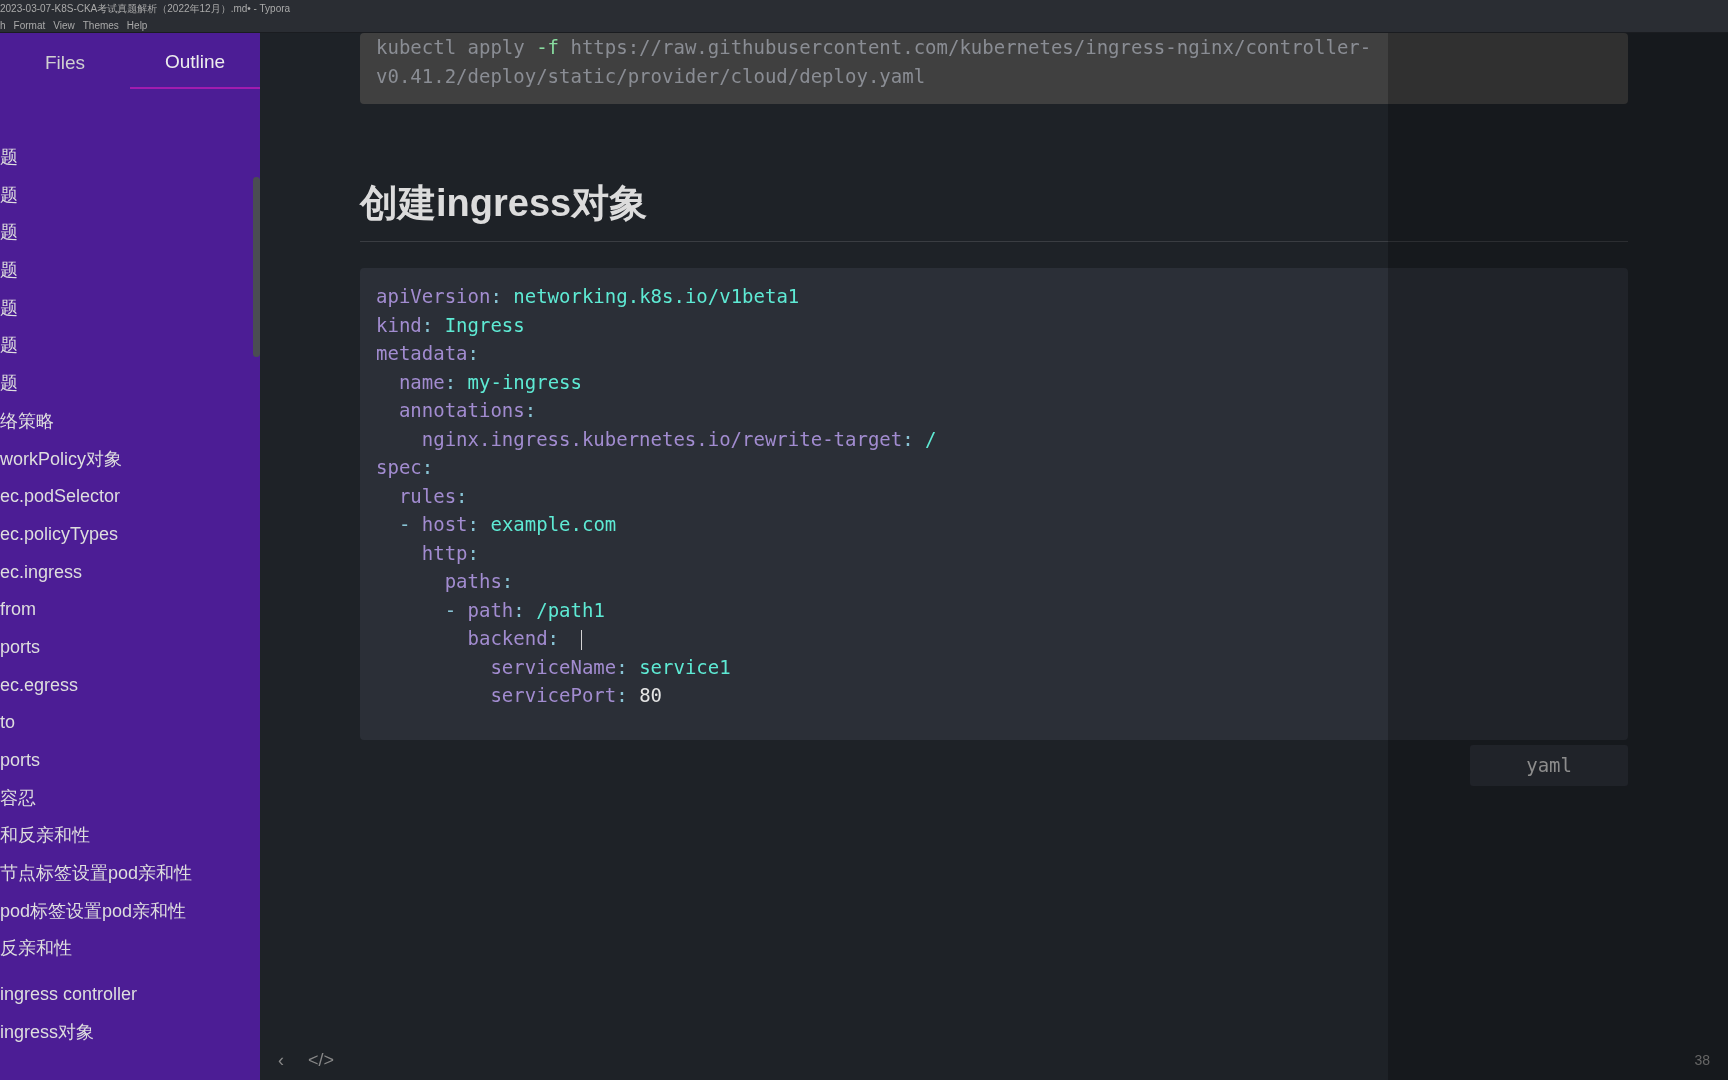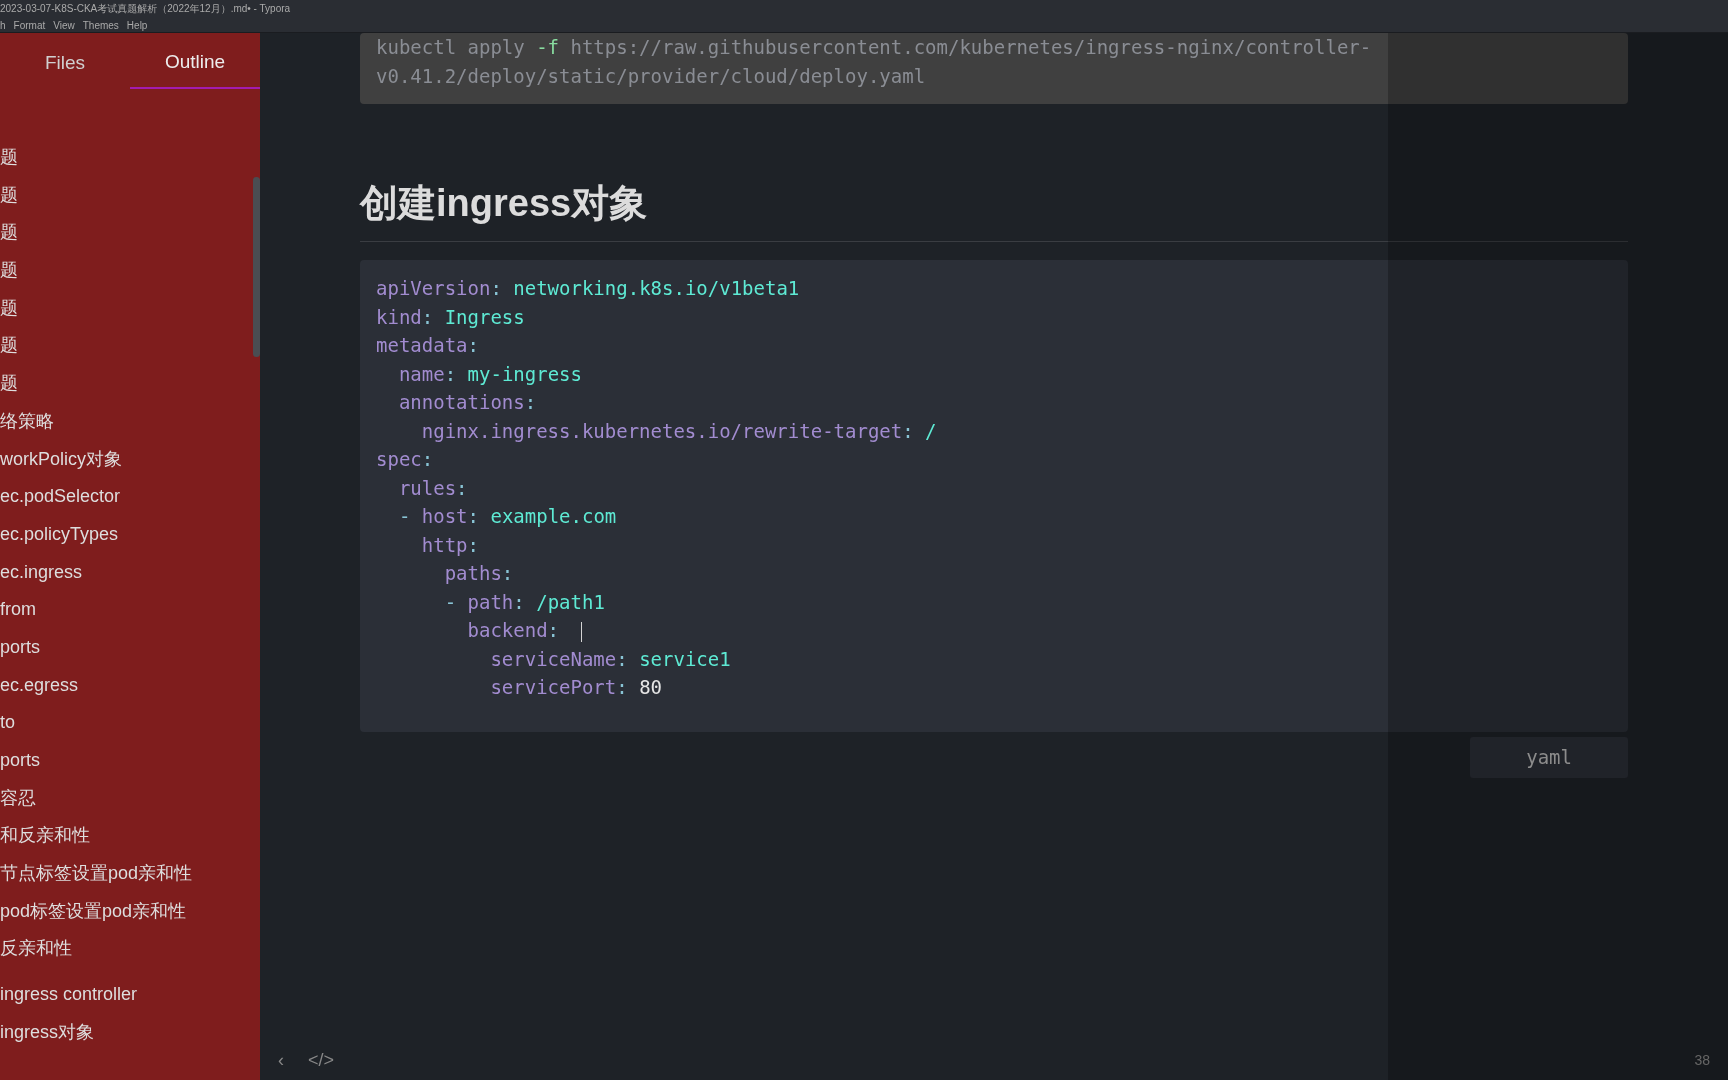--- a/index.html
+++ b/index.html
@@ -37,21 +37,21 @@
     .menubar span {
       margin-right: 8px;
       cursor: pointer;
     }
     .content-wrapper {
       display: flex;
       height: calc(100% - 33px);
     }
     .sidebar {
       width: 260px;
-      background: #7f1d1d;
+      background: #4c1d95;
       display: flex;
       flex-direction: column;
       position: relative;
     }
     .sidebar-scroller {
       position: absolute;
       right: 0;
       top: 144px;
       width: 7px;
       height: 180px;
@@ -114,21 +114,21 @@
     .code-line-partial {
       color: #8a8d94;
       white-space: pre;
     }
     .heading {
       font-size: 38px;
       font-weight: 700;
       color: #dcdcdc;
       padding: 18px 0 12px 0;
       border-bottom: 1px solid #3a3d42;
-      margin-bottom: 18px;
+      margin-bottom: 26px;
     }
     .code-block {
       background: #2b2f37;
       border-radius: 4px;
       padding: 14px 16px 30px 16px;
       font-family: "Consolas", "Monaco", monospace;
       font-size: 19px;
       line-height: 1.5;
       position: relative;
     }

